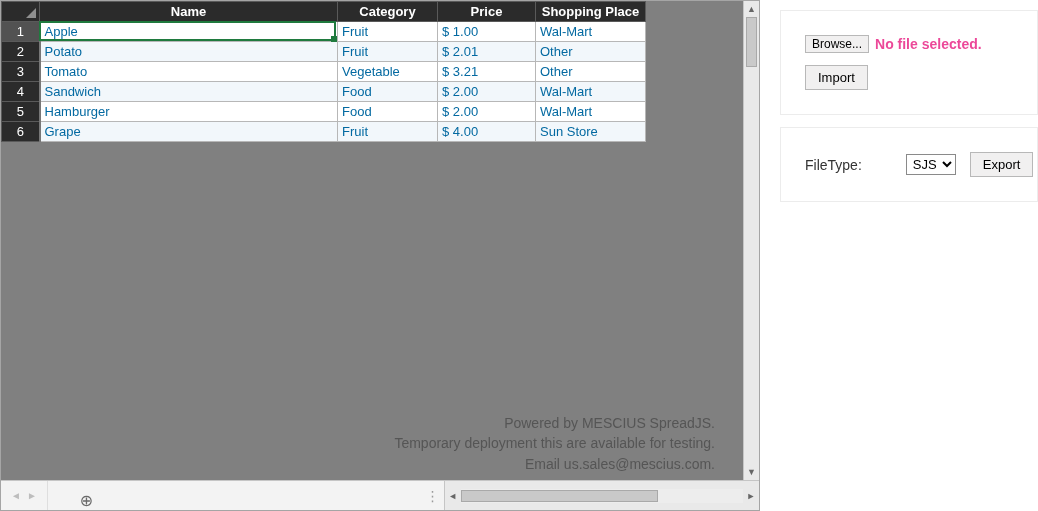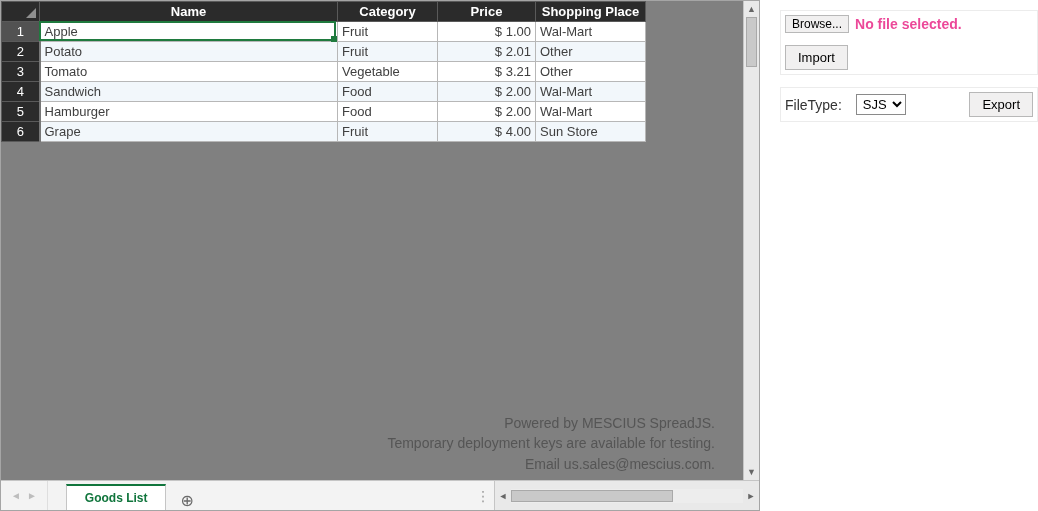--- a/index.html
+++ b/index.html
@@ -111,27 +111,27 @@
     text-align: center;
     width: 38px;
     border-right: 2px solid #777;
   }
   
   table.sheet tr.selected th.rowhead {
     background: #525252;
   }
   table.sheet td {
     background: #fff;
-    color: #404040;
+    color: #0369a1;
   }
   table.sheet tr.even td {
     background: #f2f7fb;
     margin-left: 38px;
   }
-  table.sheet td.right { text-align: right; }
+  table.sheet td.right { }
   
   .col-name  { width: 298px; }
   .col-cat   { width: 100px; }
   .col-price { width:  98px; }
   .col-shop  { width: 110px; }
 
   
   .active-cell-box {
     position: absolute;
     border: 2px solid #1f7a3e;
@@ -258,40 +258,41 @@
     margin-left: 20px;
     padding-top: 10px;
     display: flex;
     flex-direction: column;
     gap: 12px;
     font-size: 14px;
   }
   .panel {
     border: 1px solid #ececec;
     background: #fff;
-    padding: 4px;
+    padding: 24px;
   }
   .btn {
     display: inline-block;
     background: #f1f0f0;
     border: 1px solid #b8b8b8;
     padding: 4px 12px;
     font-size: 13px;
     cursor: pointer;
     font-family: inherit;
   }
   .btn.small { padding: 1px 6px; font-size: 12px; }
   .file-line { display: flex; align-items: center; gap: 6px; margin-bottom: 12px;}
   .file-label { color: #ec4899; font-weight: bold; }
   select {
     font-family: inherit;
     font-size: 13px;
     border: 1px solid #8a8a8a;
     background: #fff;
     padding: 1px 2px;
+    margin-left: 30px;
   }
   .export-row { display:flex; align-items:center; gap:14px; }
 
   .spacer { flex:1; }
 </style>
 </head>
 <body>
 
 <div class="spread-wrap">
   <div class="grid-area">
@@ -358,40 +359,39 @@
               <td class="right">$ 4.00</td>
               <td>Sun Store</td>
             </tr>
           </tbody>
         </table>
 
         <div class="active-cell-box" style="left:38px; top:20px; width:297px; height:20px;"></div>
 
         <div class="watermark">
           <div>Powered by MESCIUS SpreadJS.</div>
-          <div>Temporary deployment keys are available for testing.</div>
+          <div>Temporary deployment this are available for testing.</div>
           <div>Email us.sales@mescius.com.</div>
         </div>
       </div>
 
       <div class="vscroll">
         <div class="arrow">▲</div>
         <div class="thumb"></div>
         <div class="arrow" style="position:absolute;bottom:0;">▼</div>
       </div>
     </div>
   </div>
 
   <div class="tabstrip">
     <div class="nav">
       <span>◄</span>
       <span>►</span>
     </div>
     <div class="tabs">
-      <div class="tab">Goods List</div>
       <div class="addtab">
         <span>⊕</span>
       </div>
     </div>
     <div class="spacer"></div>
     <div class="drag-dots"></div>
     <div class="hscroll">
       <div class="arrow">◄</div>
       <div class="track">
         <div class="thumb"></div>

